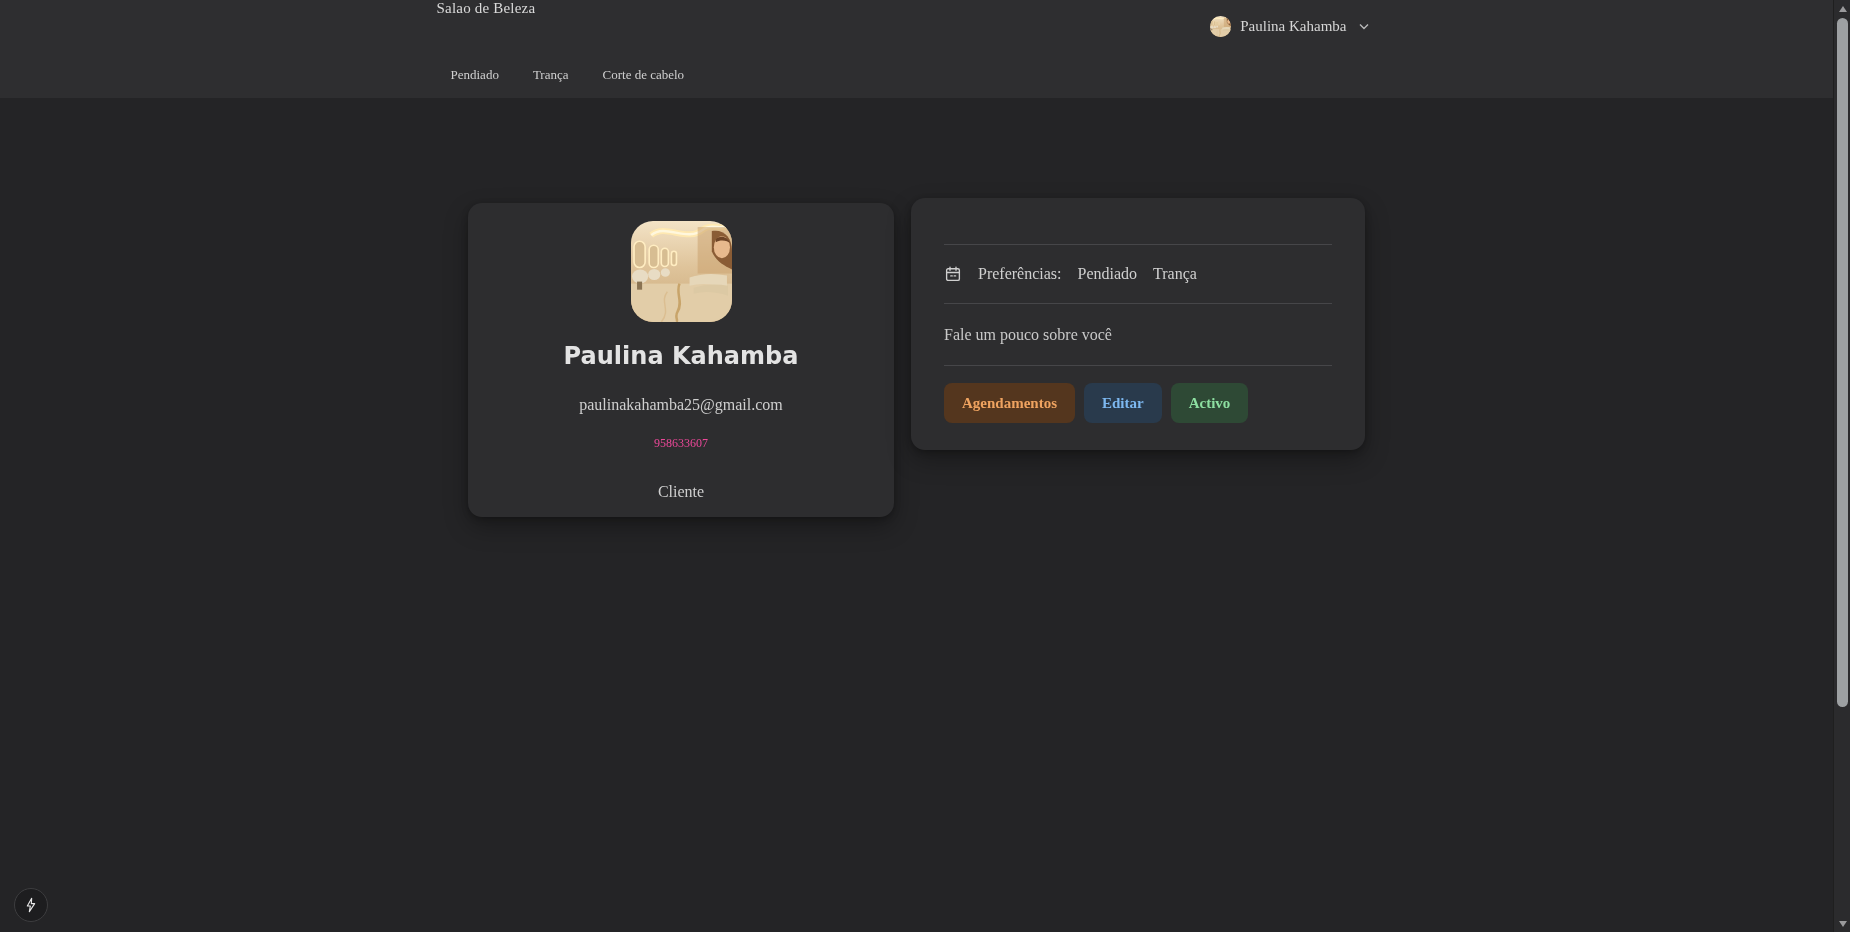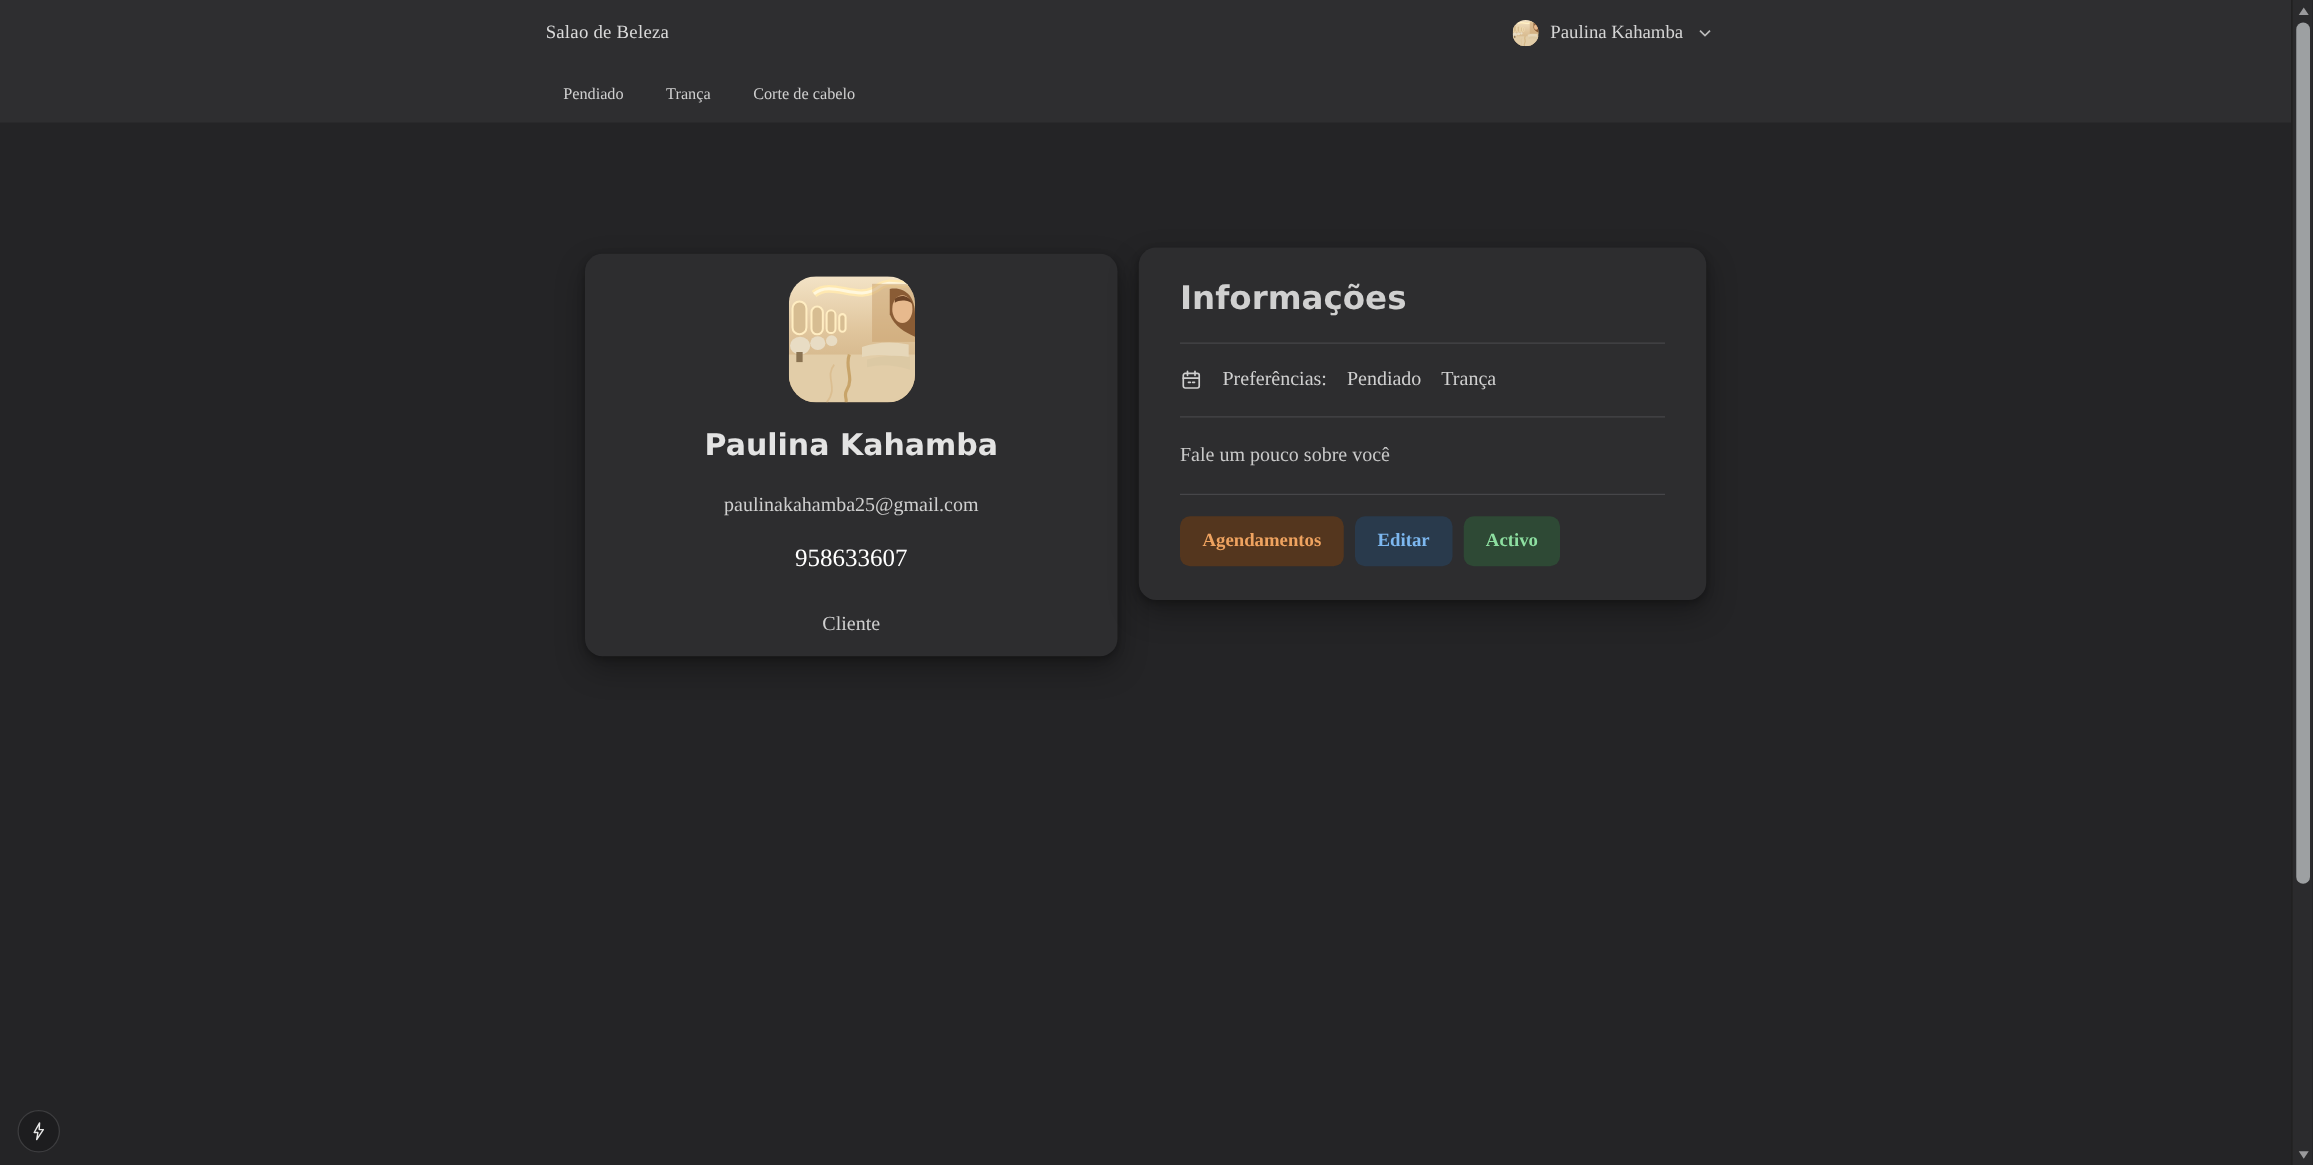--- a/index.html
+++ b/index.html
@@ -8,21 +8,21 @@
     background:#242426;
     font-family:"Liberation Serif", serif;
     color:#d2d2d2;
     position:relative;
   }
   .viewport { position:absolute; top:0; left:0; right:17px; bottom:0; }
 
   
   .header { background:#2e2e30; height:98px; width:100%; }
   .header-inner { width:960px; margin:0 auto; height:100%; display:flex; flex-direction:column; }
-  .header-top { height:52px; display:flex; align-items:center; justify-content:space-between; }
+  .header-top { height:52px; display:flex; justify-content:space-between; }
   .brand { font-size:15px; color:#dadada; letter-spacing:.2px; }
   .user-chip { display:flex; align-items:center; gap:9px; margin-right:28px; cursor:pointer; }
   .user-chip .avatar-sm { width:21px; height:21px; border-radius:50%; overflow:hidden; flex:0 0 auto; }
   .user-chip .user-name { font-size:15px; color:#d5d5d5; }
   .user-chip .chev { display:flex; align-items:center; margin-left:3px; }
   .header-nav { height:46px; display:flex; align-items:center; gap:34px; padding-left:14px; }
   .nav-link { font-size:13px; color:#cfcfcf; cursor:pointer; }
 
   
   .cards { width:897px; margin:100px auto 0 auto; display:flex; gap:17px; align-items:flex-start; }
@@ -33,21 +33,21 @@
 
   
   .profile-card { width:426px; margin-top:5px; padding:18px 24px 16px 24px; text-align:center; }
   .profile-photo { width:101px; height:101px; border-radius:22px; overflow:hidden; margin:0 auto; }
   .profile-photo svg, .avatar-sm svg { display:block; width:100%; height:100%; }
   .profile-name {
     margin-top:20px; font-family:"DejaVu Sans", sans-serif; font-weight:bold;
     font-size:24px; color:#e3e3e3;
   }
   .profile-email { margin-top:26px; font-size:16px; color:#cfcfcf;font-family:Liberation Serif, serif; }
-  .profile-phone { margin-top:22px; font-size:20px; color:#ffffff; }
+  .profile-phone { margin-top:22px; font-size:12px; color:#ec4899; }
   .profile-role  { margin-top:32px; font-size:16px; color:#cfcfcf; }
 
   
   .info-card { width:454px; padding:26px 33px 27px 33px; }
   .info-title {
     font-family:"DejaVu Sans", sans-serif; font-weight:bold;
     font-size:26px; color:#d0d0d0;
   }
   .divider { border:none; border-top:1px solid #464649; margin:0; }
   .divider.after-title { margin-top:20px; }
@@ -181,21 +181,20 @@
             <use href="#salonScene"></use>
           </svg>
       </div>
       <div class="profile-name">Paulina Kahamba</div>
       <div class="profile-email">paulinakahamba25@gmail.com</div>
       <div class="profile-phone">958633607</div>
       <div class="profile-role">Cliente</div>
     </div>
 
     <div class="card info-card">
-      <div class="info-title">Informações</div>
       <hr class="divider after-title">
       <div class="prefs-row">
         <span class="cal-icon">
           <svg width="18" height="18" viewBox="0 0 24 24" fill="none" stroke="#cfcfcf" stroke-width="1.8" stroke-linecap="round">
             <rect x="3.5" y="5" width="17" height="15.5" rx="2"></rect>
             <line x1="8" y1="2.8" x2="8" y2="7"></line>
             <line x1="16" y1="2.8" x2="16" y2="7"></line>
             <line x1="3.5" y1="10" x2="20.5" y2="10"></line>
             <line x1="9" y1="14.5" x2="11" y2="14.5"></line>
             <line x1="13.5" y1="14.5" x2="15.5" y2="14.5"></line>

